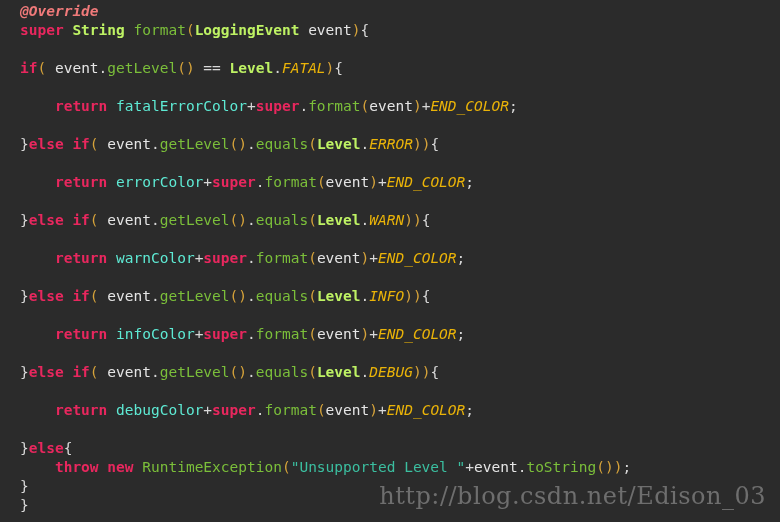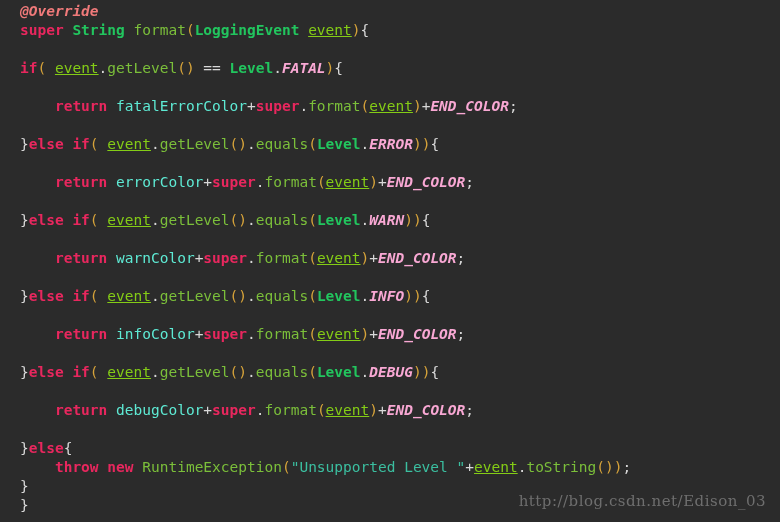--- a/index.html
+++ b/index.html
@@ -28,37 +28,37 @@
     white-space: pre;
     font-size: 14.5px;
     padding-left: 20px;
     letter-spacing: 0px;
   }
   .line.blank { height: 19px; }
 
   
   .kw      { color: #e8275e; font-weight: bold; }           
   .ann     { color: #f07a7a; font-weight: bold; font-style: italic; } 
-  .type    { color: #22c55e; font-weight: bold; }           
-  .const   { color: #f9a8d4; font-weight: bold; font-style: italic; text-align: right; } 
+  .type    { color: #bef264; font-weight: bold; }           
+  .const   { color: #eab308; font-weight: normal; font-style: italic; text-align: right; } 
   .mth     { color: #7bbf3a; font-weight: normal; }           
-  .var     { color: #84cc16; text-decoration: underline; }                              
+  .var     { color: #e5e5e5; }                              
   .fld     { color: #5eead4; }                              
   .str     { color: #3bbfa0; }                              
   .par     { color: #d6a33a; }                              
   .pun     { color: #d8d8d8; }                              
   .brc     { color: #d8d8d8; }
 
   #watermark {
     position: absolute;
     right: 14px;
     bottom: 12px;
     color: #6e6e6e;
     font-family: "DejaVu Serif", "Liberation Serif", serif;
-    font-size: 15px;
+    font-size: 24px;
     letter-spacing: 0.5px;
     white-space: nowrap;
   }
 </style>
 </head>
 <body>
 
 <div id="screen">
   <div id="code">
       <div class="line"><span class="ann">@Override</span></div>

